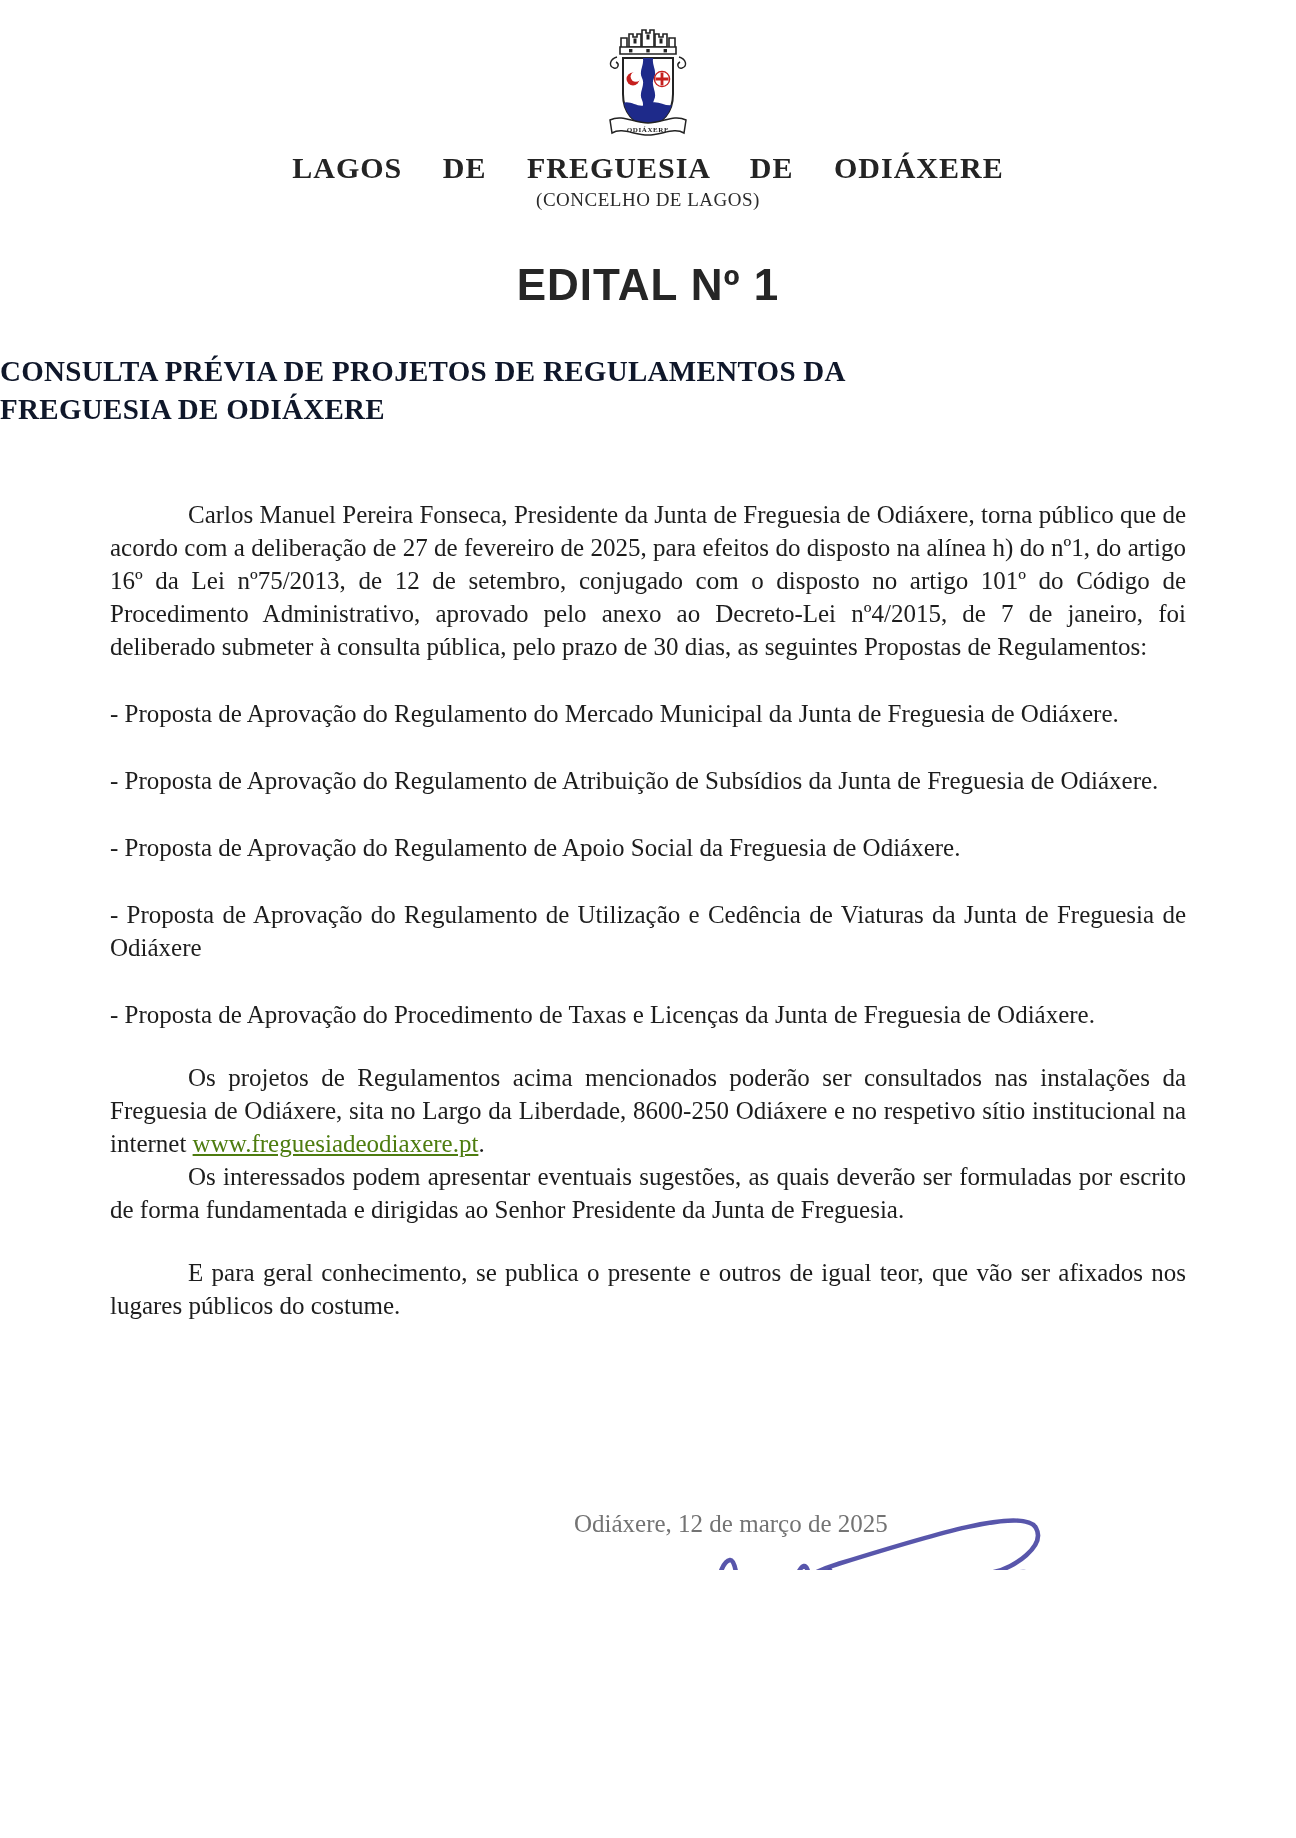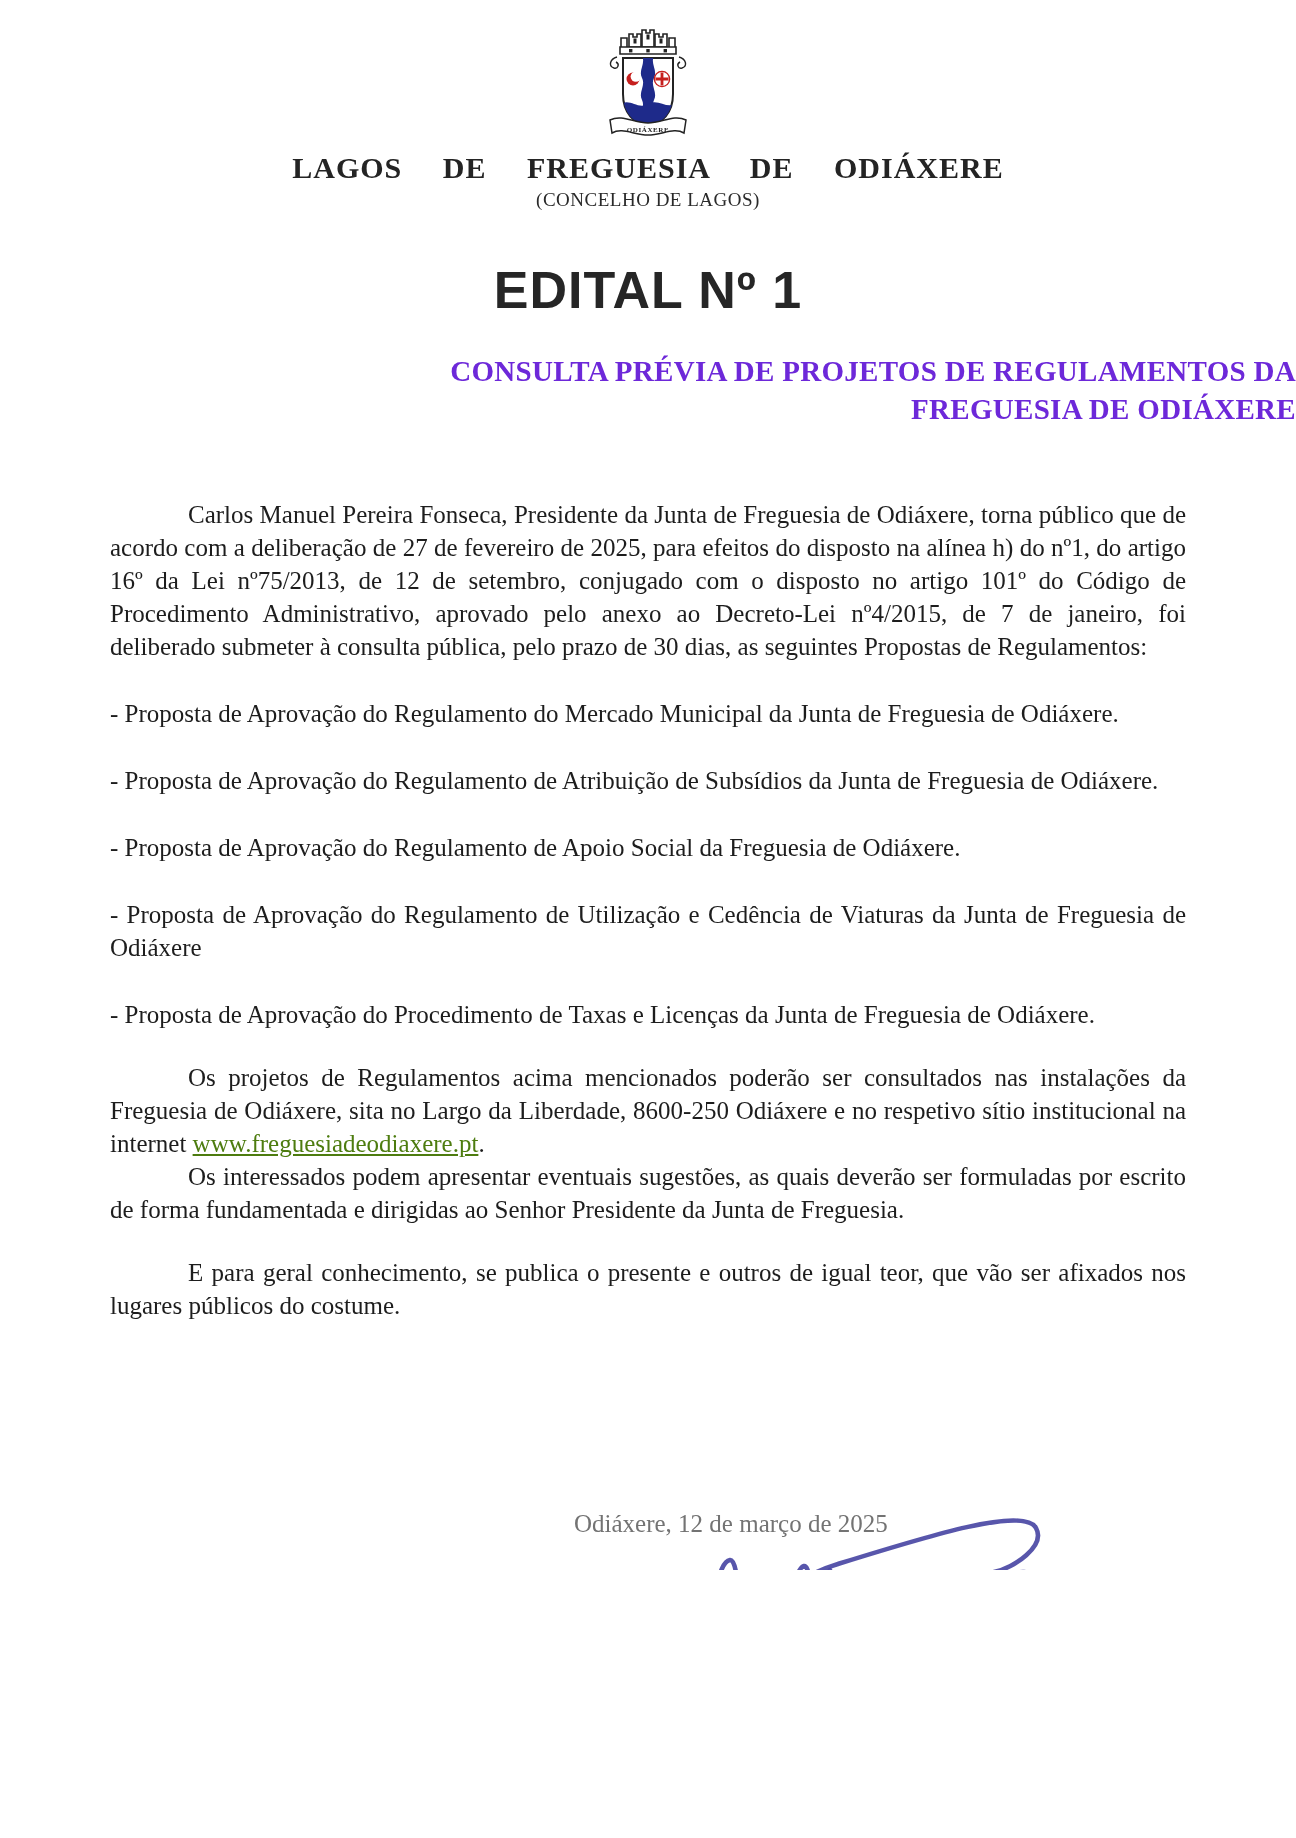--- a/index.html
+++ b/index.html
@@ -12,26 +12,26 @@
   .org-name{
     position:absolute;top:151px;left:0;width:100%;text-align:center;
     font-size:30px;font-weight:bold;letter-spacing:1px;word-spacing:32px;color:#242424;
   }
   .org-sub{
     position:absolute;top:189px;left:0;width:100%;text-align:center;
     font-size:19px;letter-spacing:0.5px;color:#2a2a2a;
   }
   .edital-title{
     position:absolute;top:260px;left:0;width:100%;text-align:center;
-    font-family:"Liberation Sans",sans-serif;font-size:52px;font-weight:bold;
+    font-family:"Liberation Sans",sans-serif;font-size:44px;font-weight:bold;
     letter-spacing:1px;color:#262626;
   }
   .subject{
-    position:absolute;top:352px;left:0;width:100%;text-align:right;
-    font-size:29px;font-weight:bold;line-height:38px;color:#6d28d9;letter-spacing:0.3px;
+    position:absolute;top:352px;left:0;width:100%;text-align:left;
+    font-size:29px;font-weight:bold;line-height:38px;color:#0f172a;letter-spacing:0.3px;
   }
   
   .body-text{
     position:absolute;top:498px;left:110px;width:1076px;
     font-size:25px;line-height:33px;text-align:justify;color:#1d1d1d;
   }
   .para{margin:0;}
   .indent{text-indent:78px;}
   .proposal{margin-top:34px;}
   .consult-group{margin-top:30px;}

